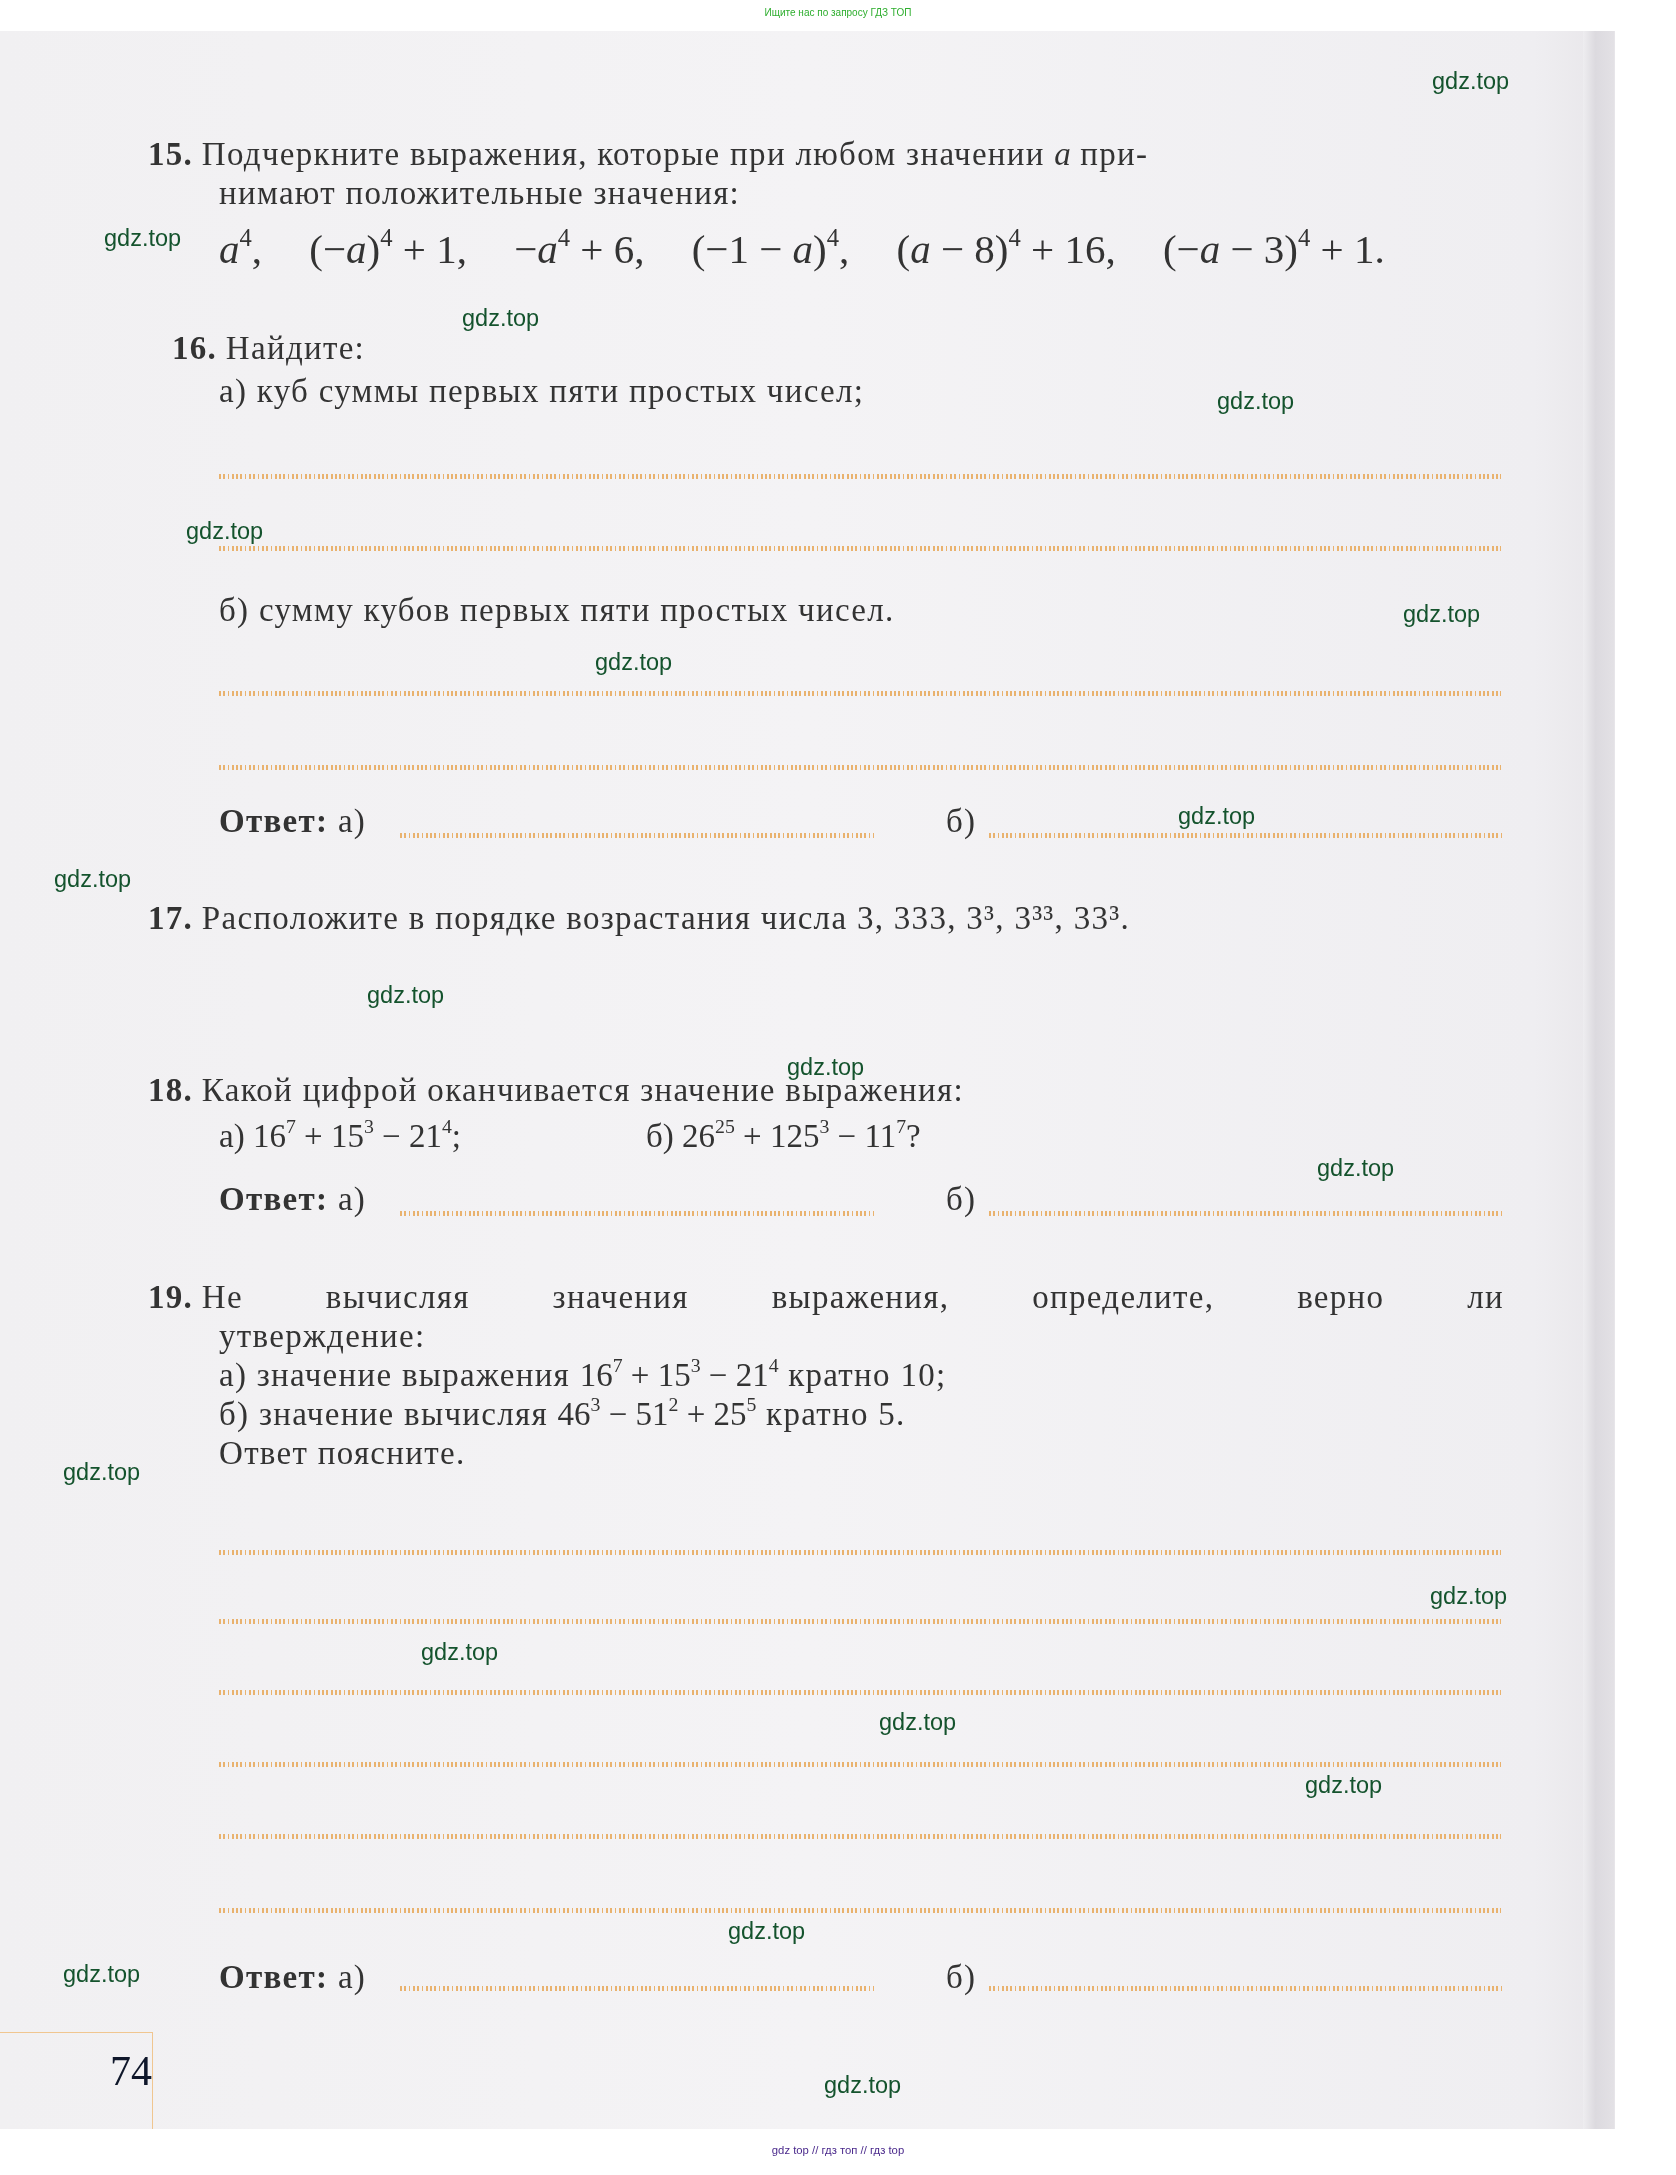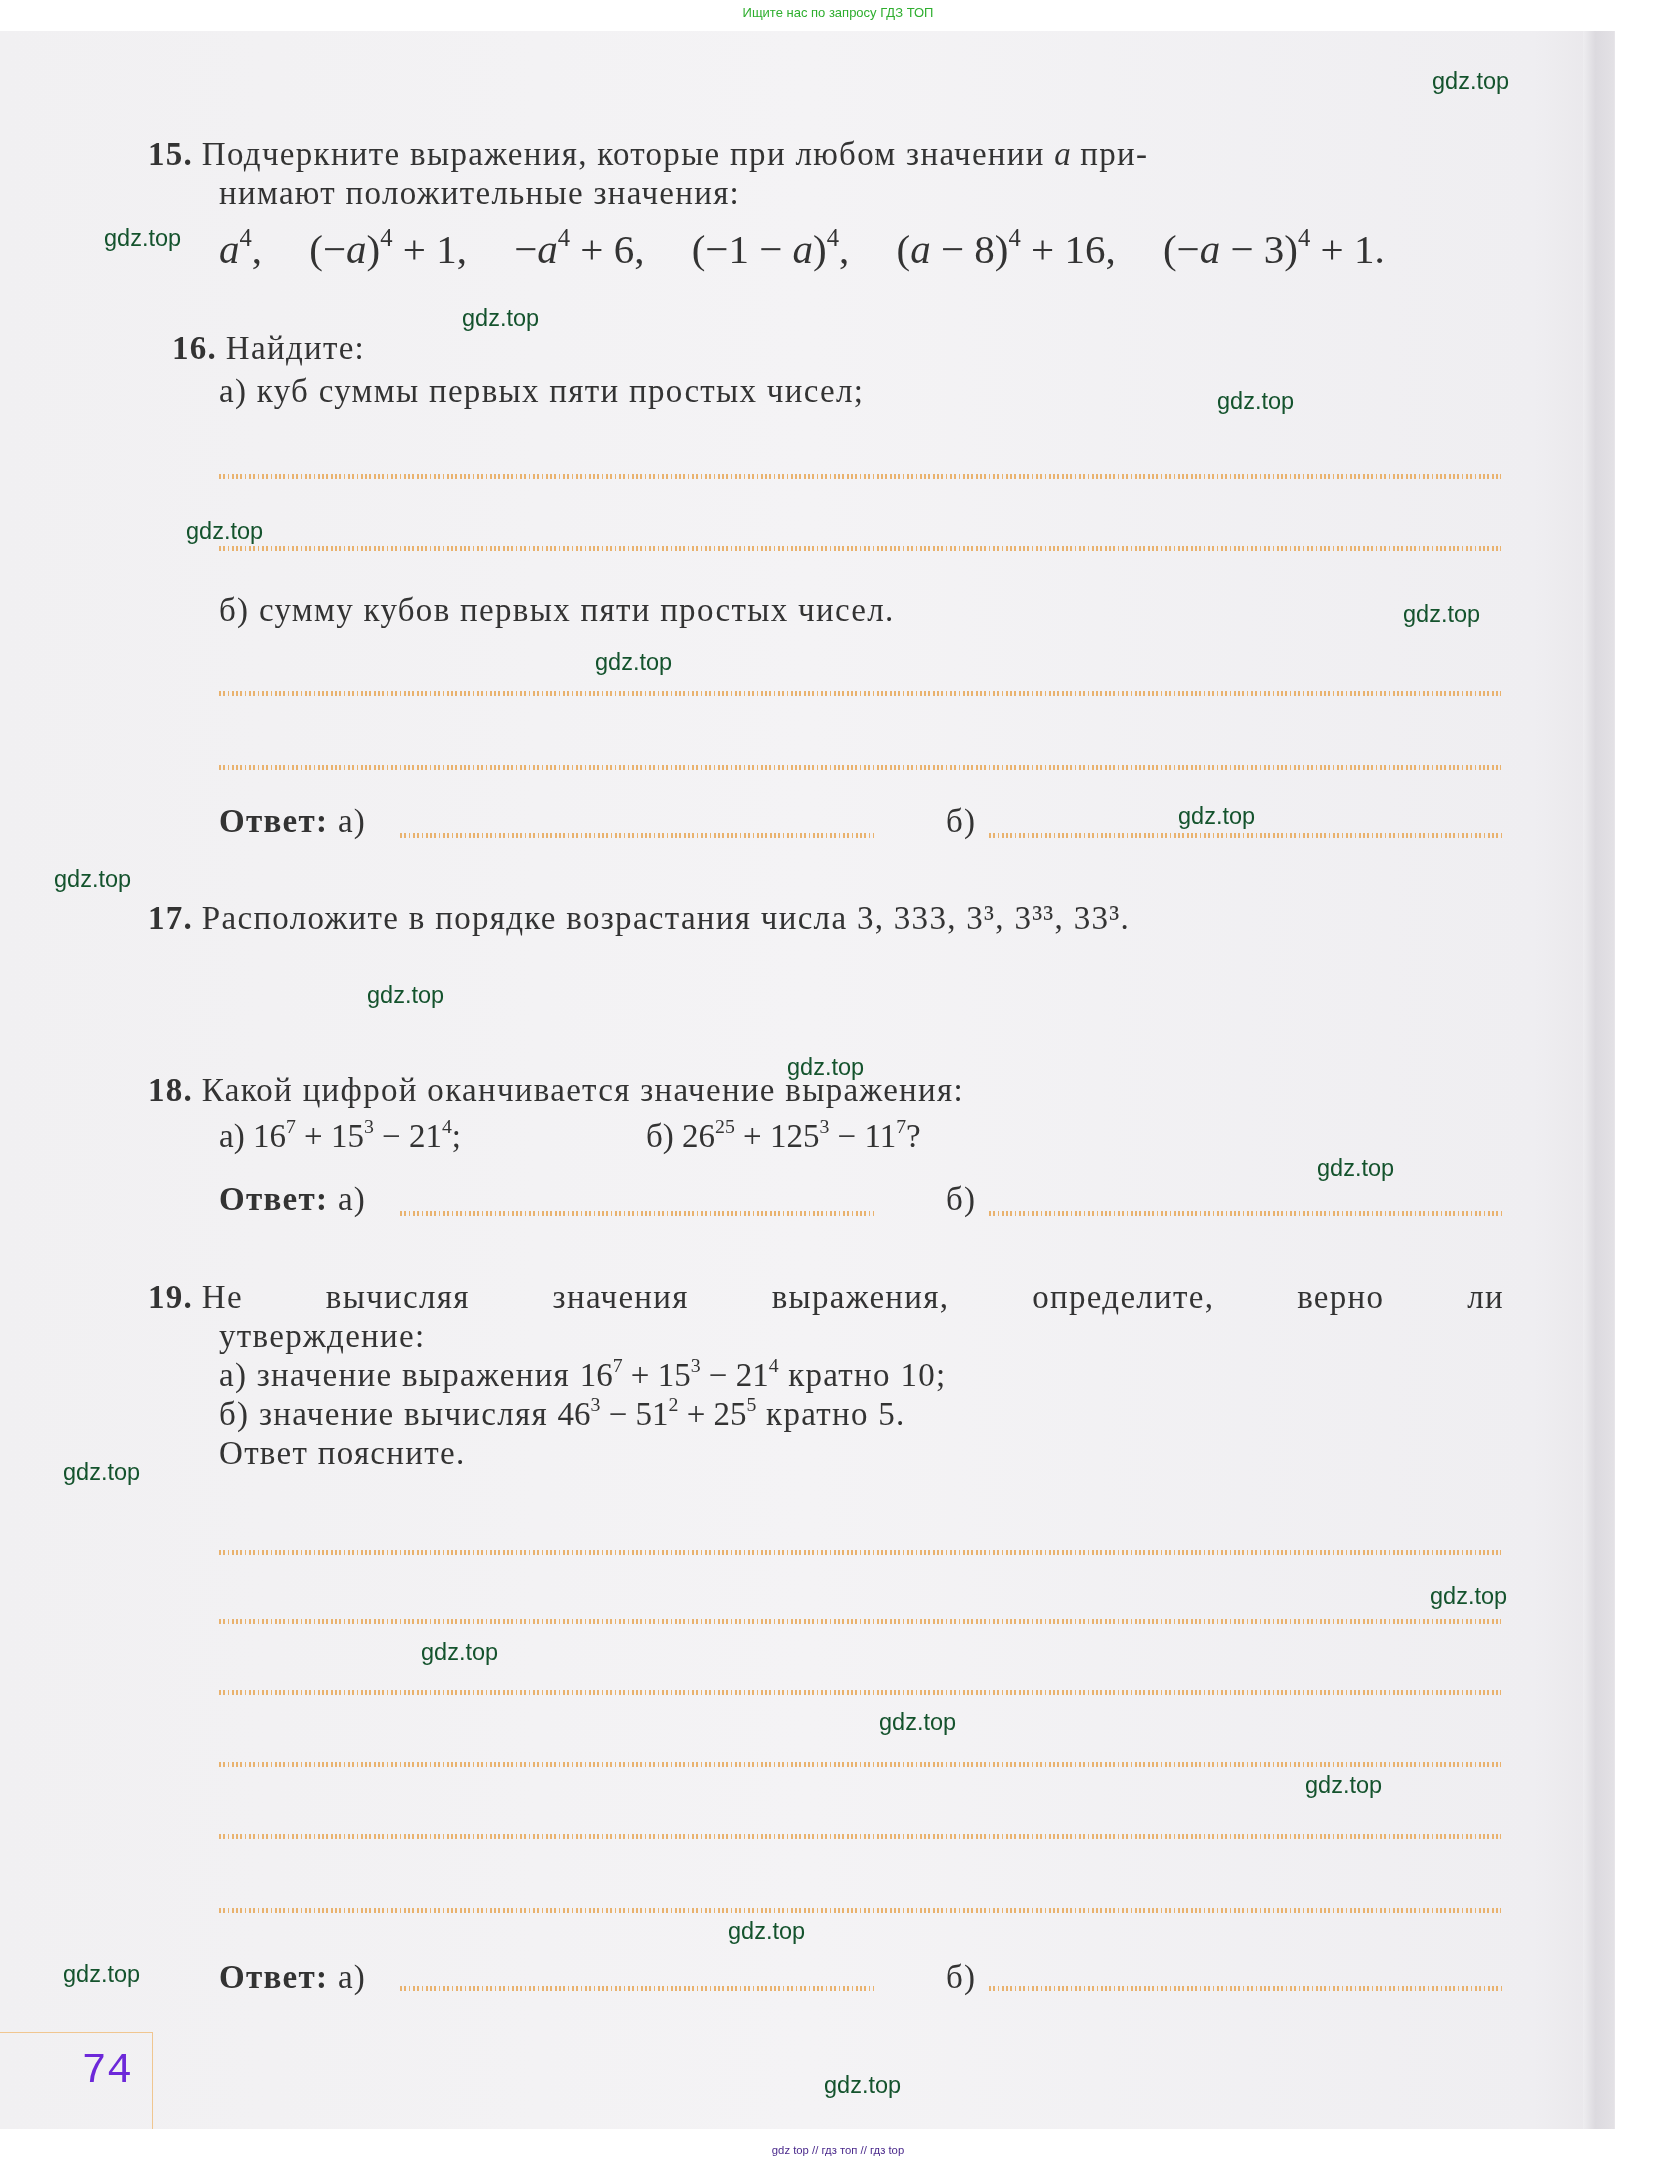--- a/index.html
+++ b/index.html
@@ -5,21 +5,21 @@
   html, body { margin: 0; padding: 0; }
   body {
     width: 1676px; height: 2175px; position: relative; overflow: hidden;
     background: #ffffff;
     font-family: "Liberation Serif", "DejaVu Serif", serif;
     color: #333333;
   }
   .top-banner {
     position: absolute; left: 0; top: 0; width: 1676px; height: 31px;
     text-align: center; font-family: "Liberation Sans", sans-serif;
-    font-size: 13px; color: #2eae2e; line-height: 26px;
+    font-size: 10px; color: #2eae2e; line-height: 26px;
   }
   .page {
     position: absolute; left: 0; top: 31px; width: 1615px; height: 2098px;
     background: linear-gradient(90deg, #f1f0f2 0%, #f4f3f5 50%, #efeef1 95%, #e7e5e9 100%);
   }
   .page-spine {
     position: absolute; left: 1583px; top: 31px; width: 31px; height: 2098px;
     background: linear-gradient(90deg, #eeedf0 0%, #dcdadf 40%, #e3e1e5 100%);
   }
   .page-edge {
@@ -48,22 +48,22 @@
   .dotline {
     position: absolute; height: 5.2px;
     background-image: repeating-linear-gradient(90deg, #e9b26e 0 1.7px, transparent 1.7px 4.3px);
   }
   .answer-label { font-weight: bold; }
   .page-box {
     position: absolute; left: 0; top: 2032px; width: 152px; height: 97px;
     border-top: 1.7px solid #f0c690; border-right: 1.7px solid #f0c690;
   }
   .page-num {
-    position: absolute; right: 20px; top: 14px;
-    font-family: Liberation Mono, monospace; font-size: 42px; color: #6d28d9;
+    position: absolute; right: 0; top: 14px;
+    font-family: Liberation Serif, serif; font-size: 42px; color: #0f172a;
   }
 </style>
 </head>
 <body>
 
 <div class="top-banner">Ищите нас по запросу ГДЗ ТОП</div>
 
 <div class="page"></div>
 <div class="page-spine"></div>
 <div class="page-edge"></div>

